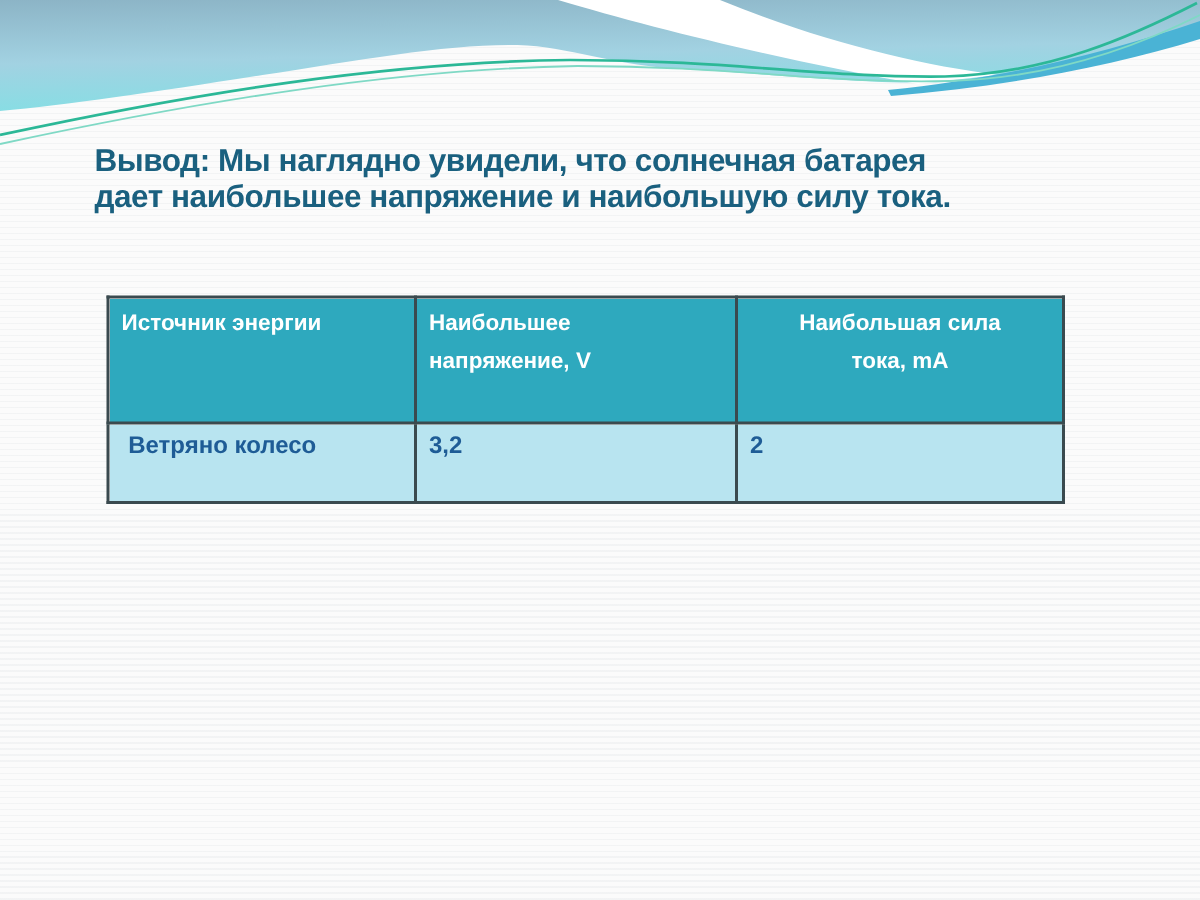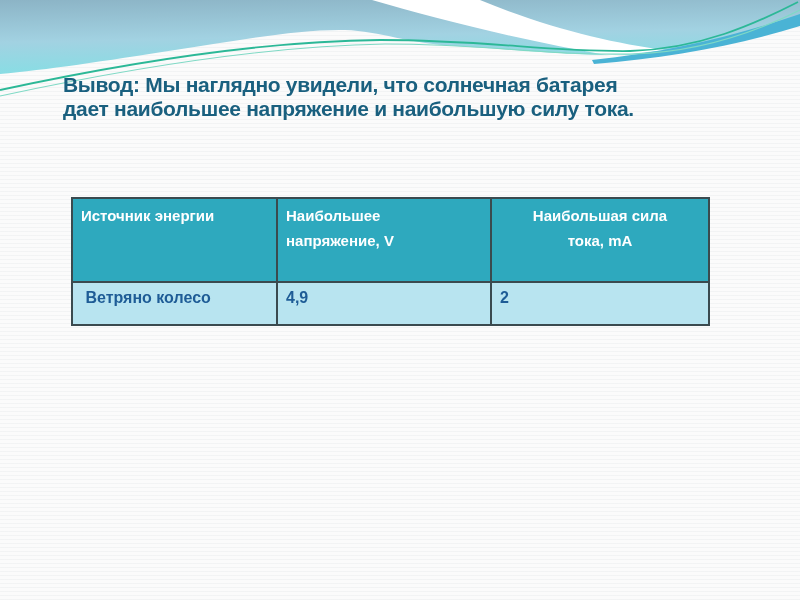--- a/index.html
+++ b/index.html
@@ -26,21 +26,21 @@
     position: absolute;
     top: 0;
     left: 0;
     width: 800px;
     height: 150px;
     display: block;
   }
   .slide-title {
     position: absolute;
     left: 63px;
-    top: 73px;
+    top: 96px;
     width: 690px;
     font-size: 21px;
     line-height: 24px;
     font-weight: bold;
     letter-spacing: -0.3px;
     color: #1A607F;
     white-space: pre-line;
   }
   table.results {
     position: absolute;
@@ -71,21 +71,21 @@
     color: #1E5C96;
     font-size: 16px;
     line-height: 26px;
     padding: 2px 8px;
   }
   .col-source { width: 187px; text-align: left; }
   .col-voltage { width: 196px; text-align: left; }
   .col-current { width: 200px; }
   tr.row-header { height: 84px; border-radius: 32px; }
   tr.row-solar { height: 53px; }
-  tr.row-wind { height: 43px; }
+  tr.row-wind { height: 53px; }
   tr.row-water { height: 84px; }
 </style>
 </head>
 <body>
 
 <div class="slide">
 
   <svg class="wave-header" viewBox="0 0 800 150" xmlns="http://www.w3.org/2000/svg" aria-hidden="true">
     <defs>
       <linearGradient id="bandGrad" x1="0" y1="0" x2="0.2" y2="1">
@@ -112,19 +112,19 @@
         <th class="col-source">Источник энергии</th>
         <th class="col-voltage">Наибольшее
 напряжение, V</th>
         <th class="col-current">Наибольшая сила
 тока, mA</th>
       </tr>
     </thead>
     <tbody>
       <tr class="row-wind">
         <td class="col-source"> Ветряно колесо</td>
-        <td class="col-voltage">4,9</td>
+        <td class="col-voltage">3,2</td>
         <td class="col-current">2</td>
       </tr>
     </tbody>
   </table>
 
 </div>
 
 </body></html>

